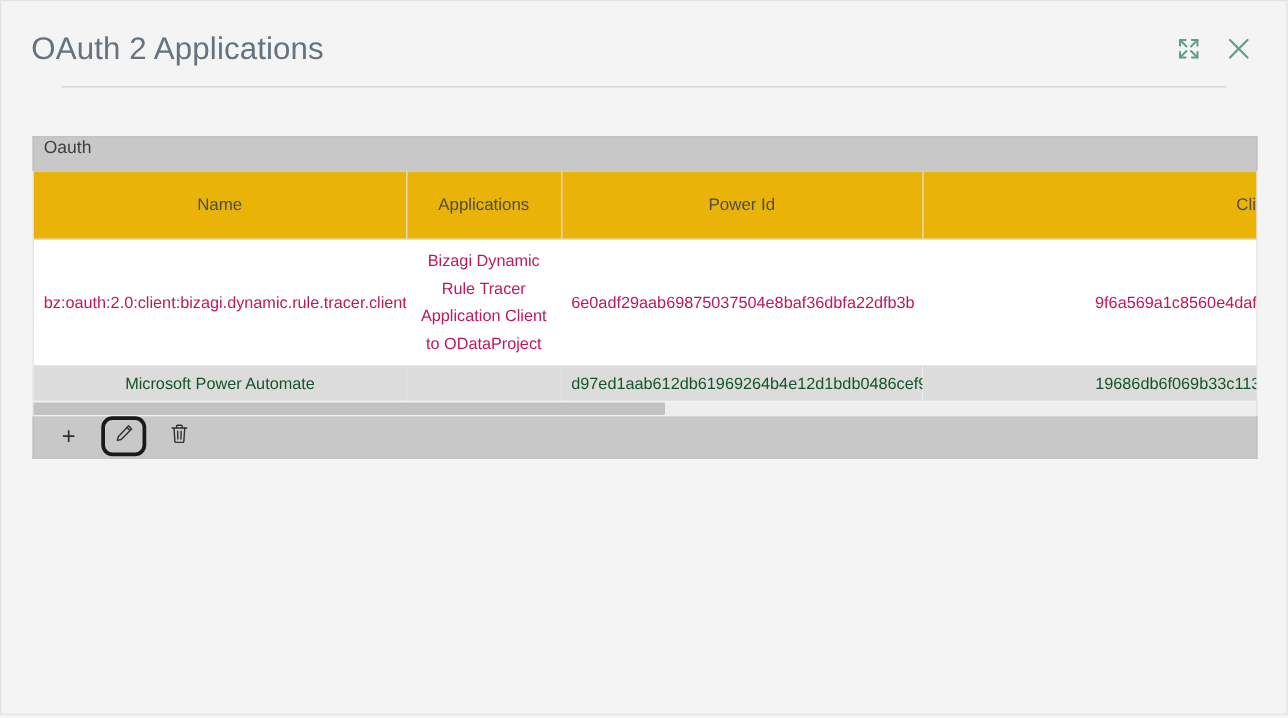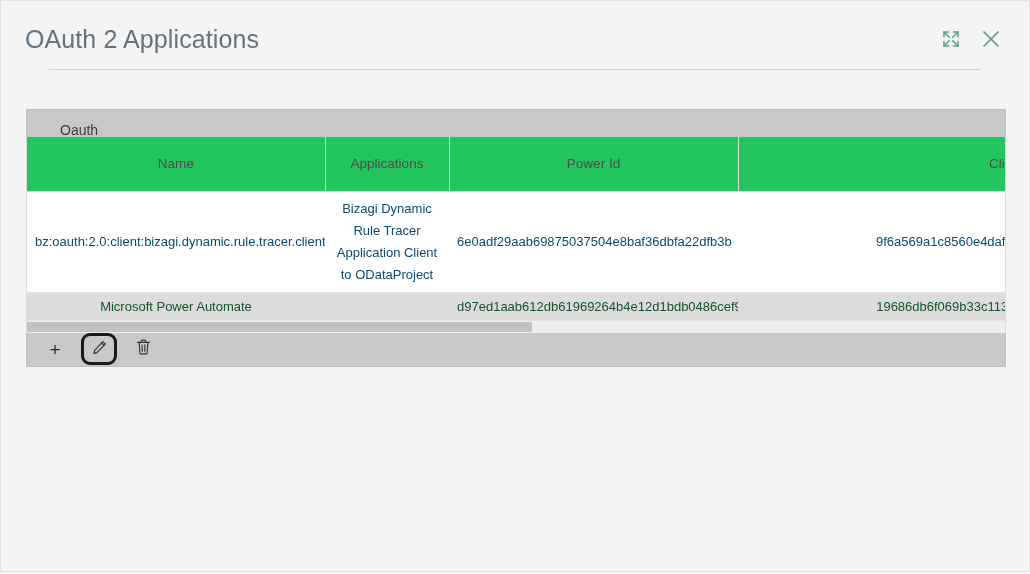--- a/index.html
+++ b/index.html
@@ -70,22 +70,22 @@
     width: 980px;
     background: #ffffff;
     box-sizing: border-box;
   }
   .grid-titlebar {
     height: 28px;
     background: #c8c8c8;
     border: 1px solid #bfbfbf;
     border-bottom: none;
     display: flex;
-    align-items: flex-end;
-    padding-left: 33px;
+    align-items: flex-start;
+    padding-left: 8px;
     box-sizing: border-box;
   }
   .grid-title {
     font-size: 14px;
     color: #3f3f3f;
     line-height: 14px;
   }
 
   .grid-viewport {
     position: relative;
@@ -95,37 +95,37 @@
     border-right: 1px solid #dddddd;
     box-sizing: border-box;
   }
 
   table.grid {
     border-collapse: collapse;
     table-layout: fixed;
     width: 1290px;
   }
   table.grid th {
-    background: #22c55e;
+    background: #eab308;
     border-right: 1px solid #dcdcdc;
     border-bottom: 1px solid #dcdcdc;
     font-size: 13.5px;
     font-weight: 400;
     color: #4d4d4d;
     height: 54px;
     text-align: center;
     padding: 0 6px;
     box-sizing: border-box;
     margin-top: 24px;
   }
   table.grid th:last-child { border-right: none; }
 
   table.grid td {
     font-size: 13px;
-    color: #0c4a6e;
+    color: #be185d;
     text-align: center;
     padding: 6px 8px;
     border-bottom: 1px solid #e3e3e3;
     vertical-align: middle;
     box-sizing: border-box;
     overflow: hidden;
     white-space: nowrap;
   }
   table.grid td.wrap {
     white-space: normal;

